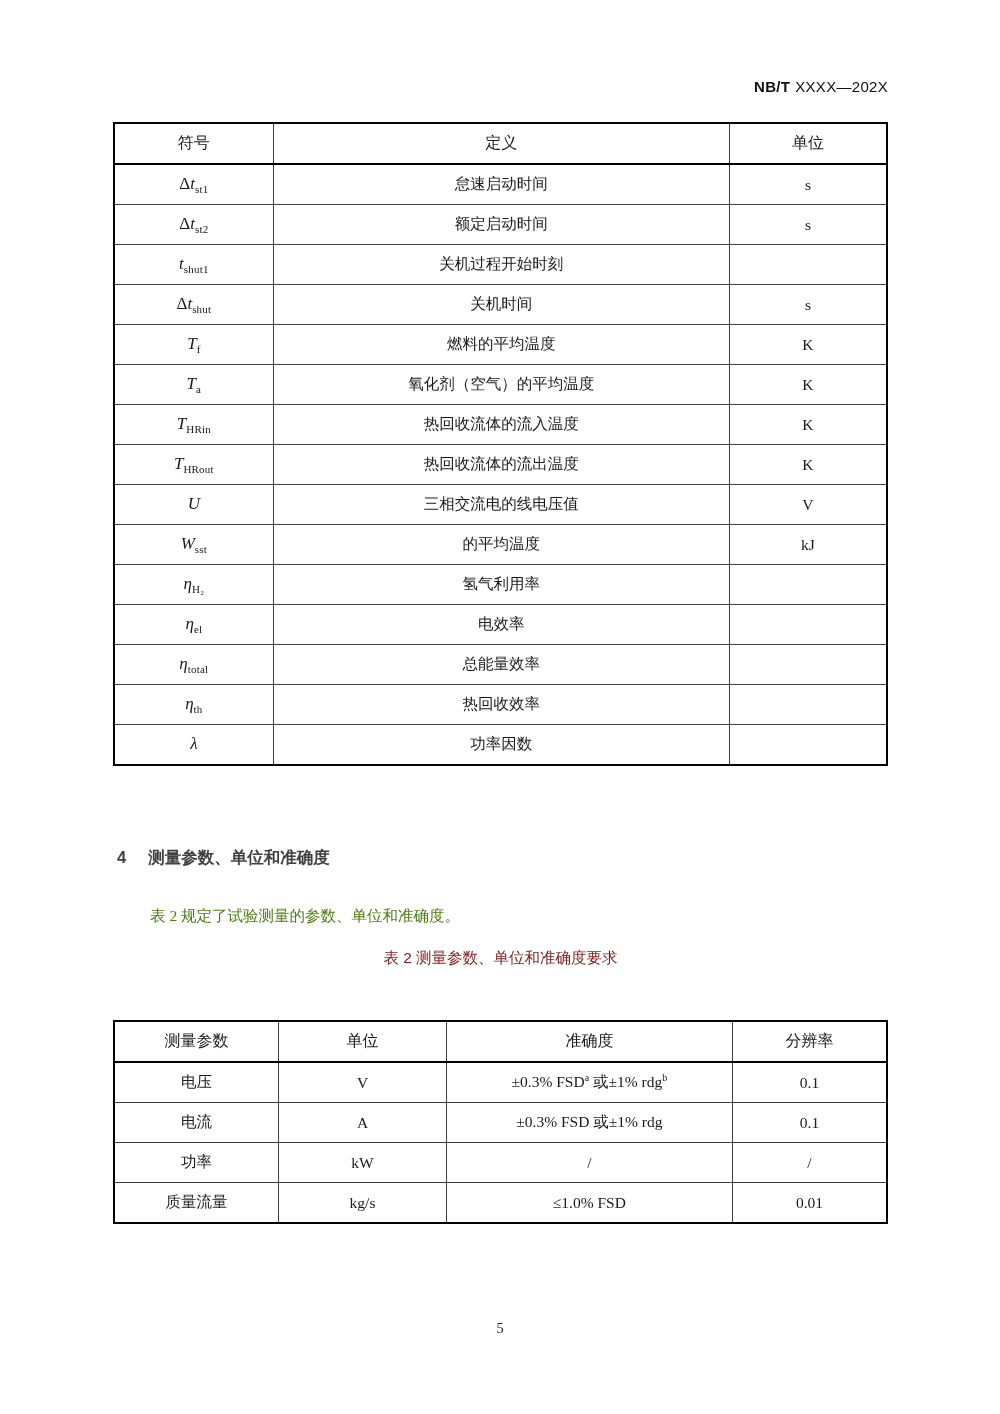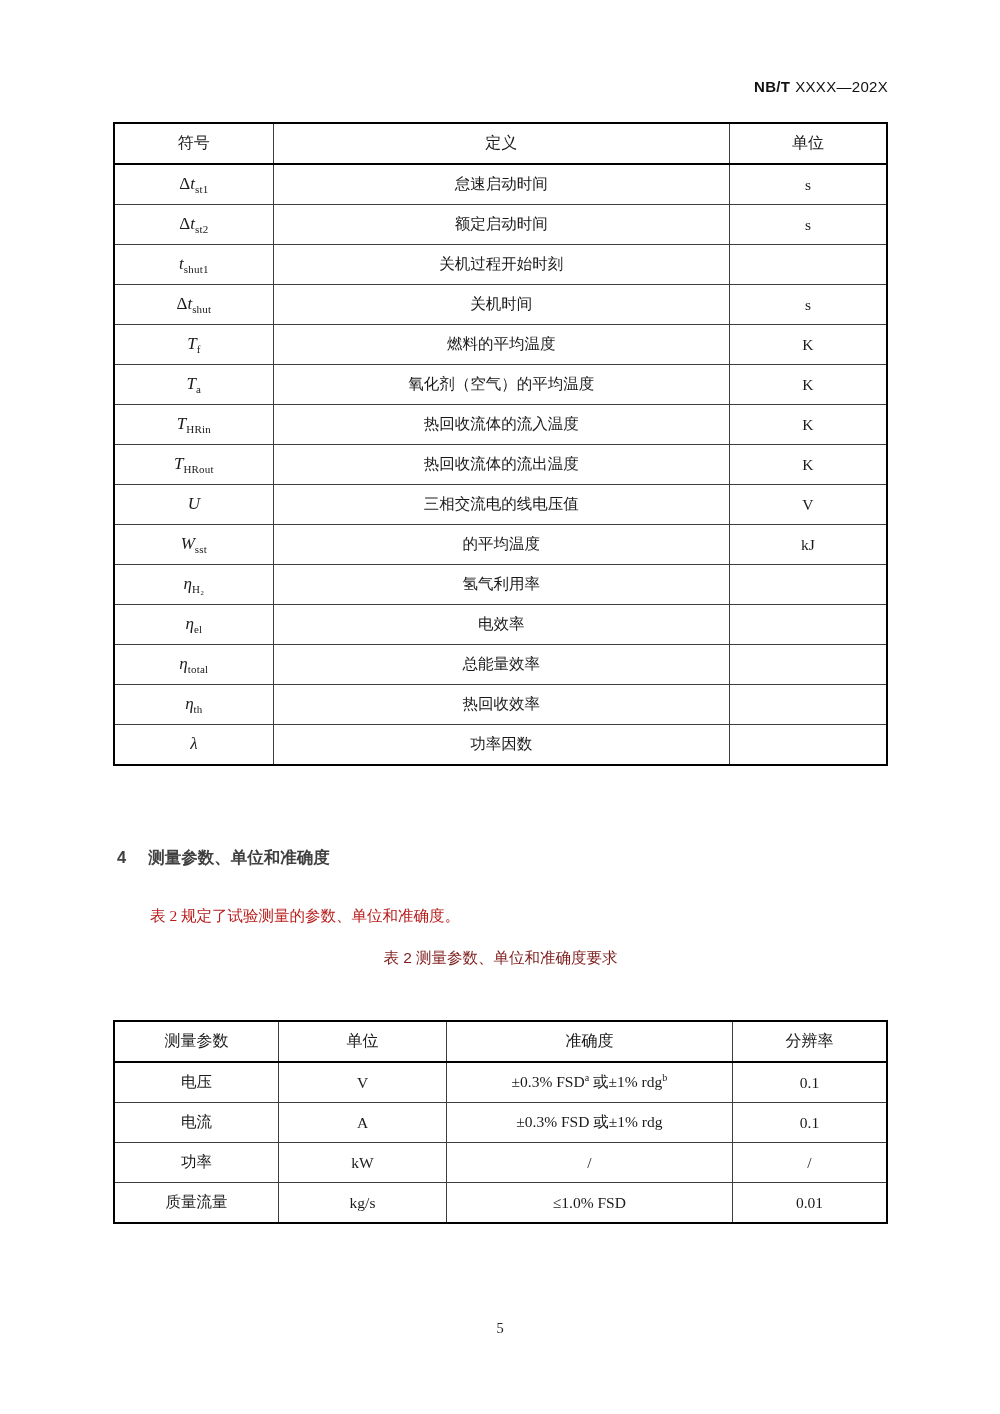--- a/index.html
+++ b/index.html
@@ -39,21 +39,21 @@
   
   .sec{
     position:absolute;top:847px;left:117px;
     font-family:"Liberation Sans","DejaVu Sans",sans-serif;
     font-weight:bold;font-size:16.5px;color:#404040;
   }
   .sec .num{margin-right:22px;}
   
   .para{
     position:absolute;top:906px;left:113px;width:775px;margin:0;
-    font-size:15.5px;text-indent:37px;color:#b91c1c;
+    font-size:15.5px;text-indent:37px;color:#4d7c0f;
   }
   
   .cap{
     position:absolute;top:948px;left:113px;width:775px;text-align:center;
     font-family:"Liberation Sans","DejaVu Sans",sans-serif;
     font-weight:normal;font-size:15.5px;color:#7f1d1d;
   }
   
   .pageno{
     position:absolute;top:1320px;left:0;width:100%;text-align:center;

